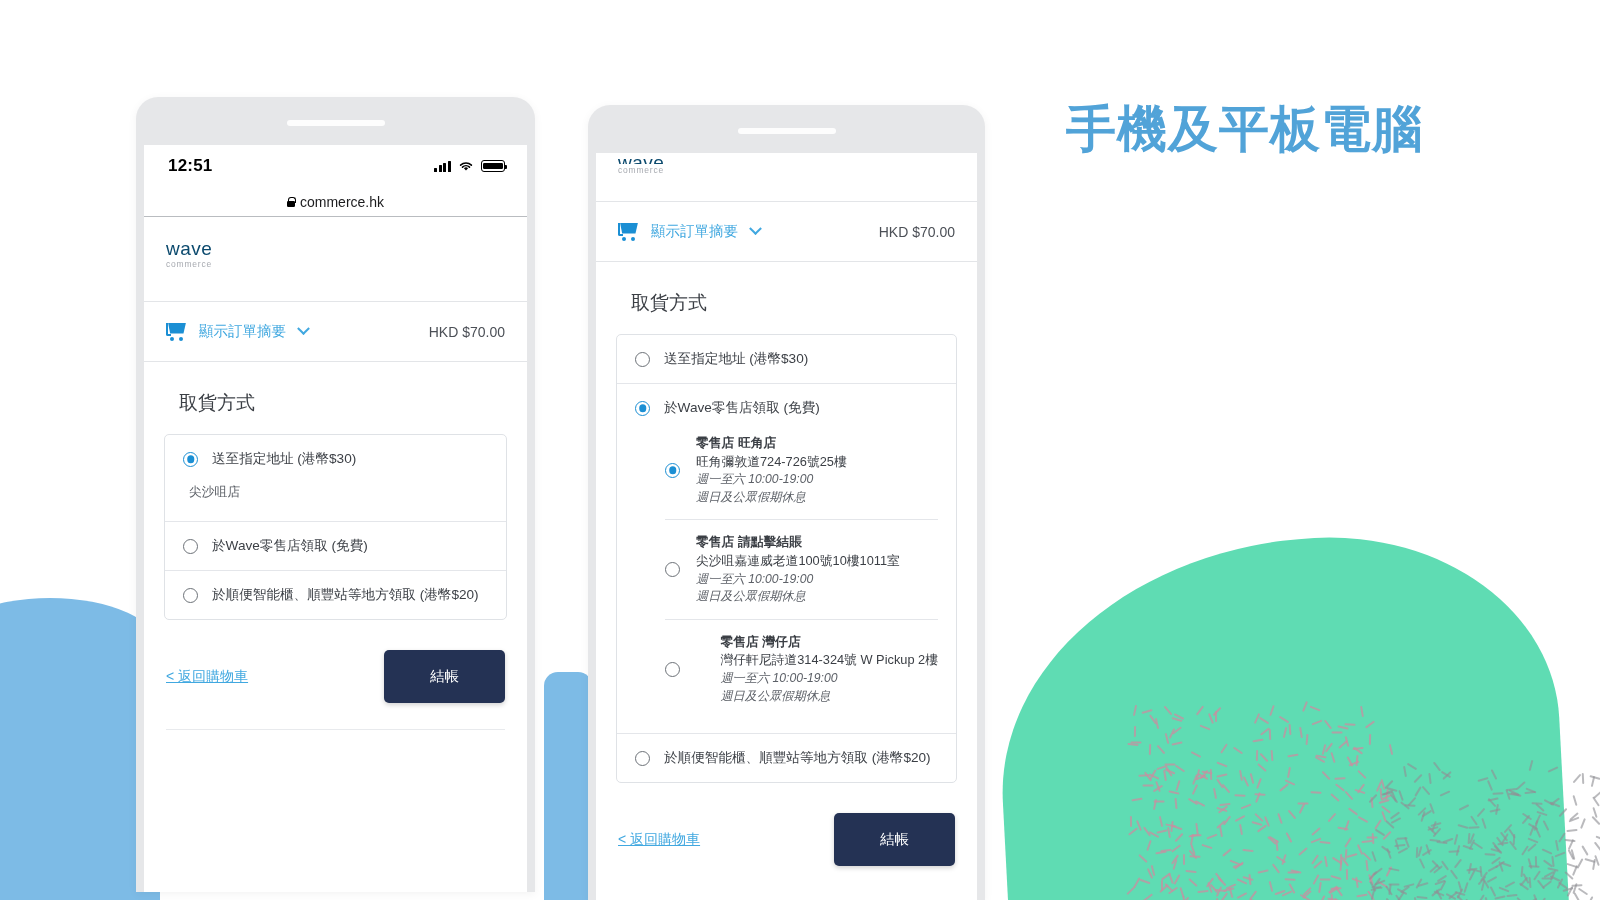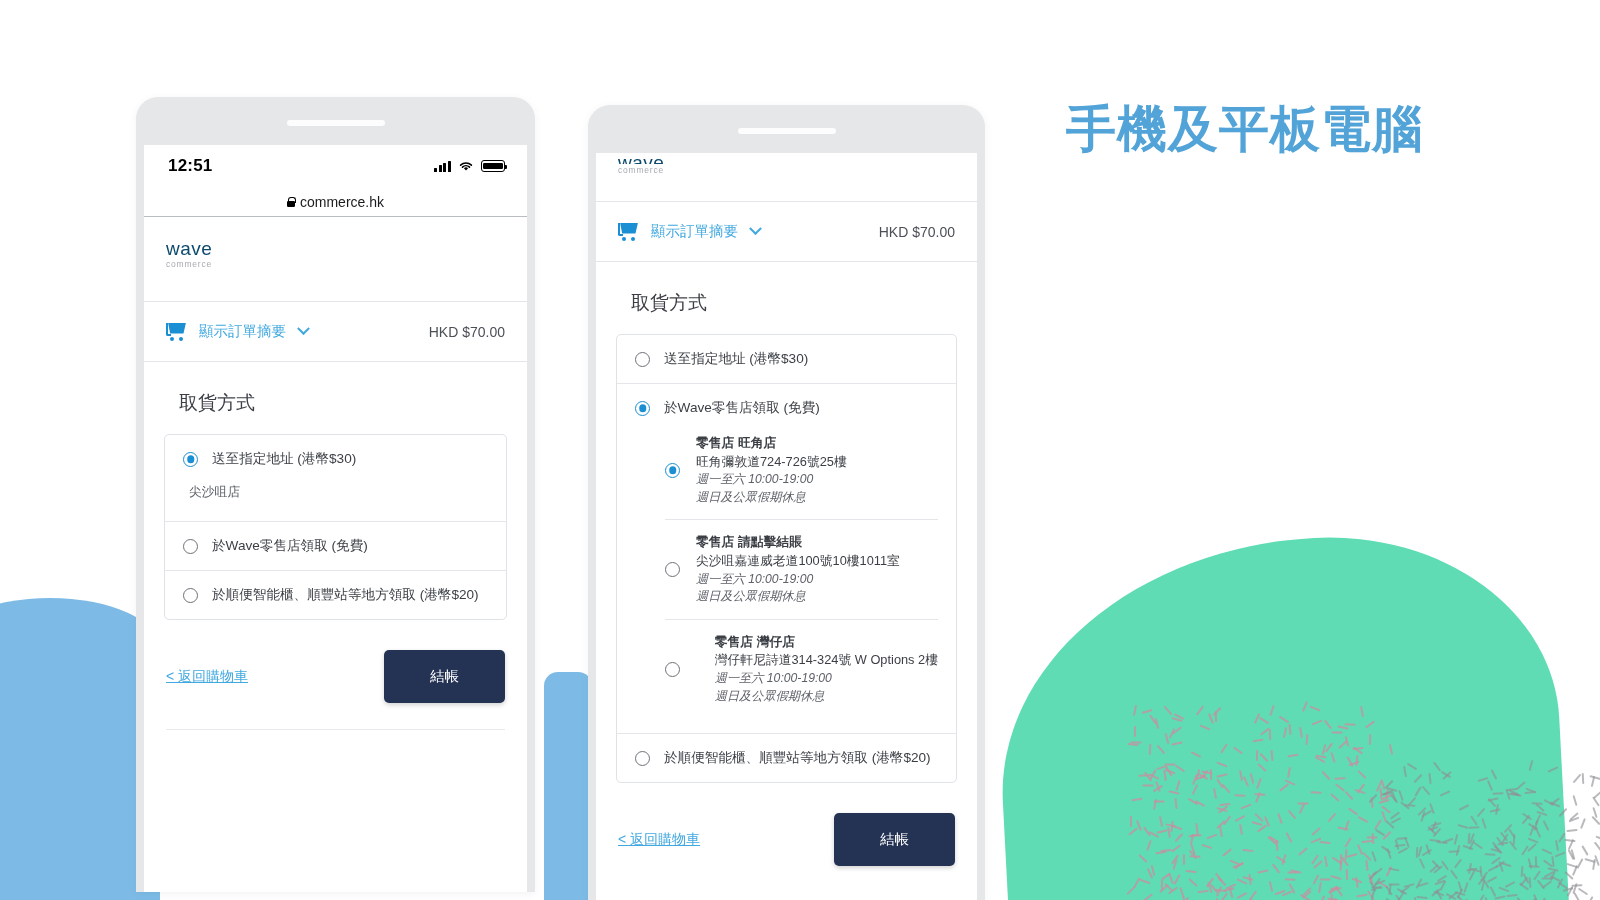--- a/index.html
+++ b/index.html
@@ -931,21 +931,21 @@
                 <div class="store-addr">尖沙咀嘉連威老道100號10樓1011室</div>
                 <div class="store-hours">週一至六 10:00-19:00</div>
                 <div class="store-hours">週日及公眾假期休息</div>
               </div>
             </div>
 
             <div class="store">
               <span class="radio"></span>
               <div class="store-info">
                 <div class="store-name">零售店 灣仔店</div>
-                <div class="store-addr">灣仔軒尼詩道314-324號 W Options 2樓</div>
+                <div class="store-addr">灣仔軒尼詩道314-324號 W Pickup 2樓</div>
                 <div class="store-hours">週一至六 10:00-19:00</div>
                 <div class="store-hours">週日及公眾假期休息</div>
               </div>
             </div>
 
           </div>
         </div>
 
         <div class="opt">
           <div class="opt-head">

